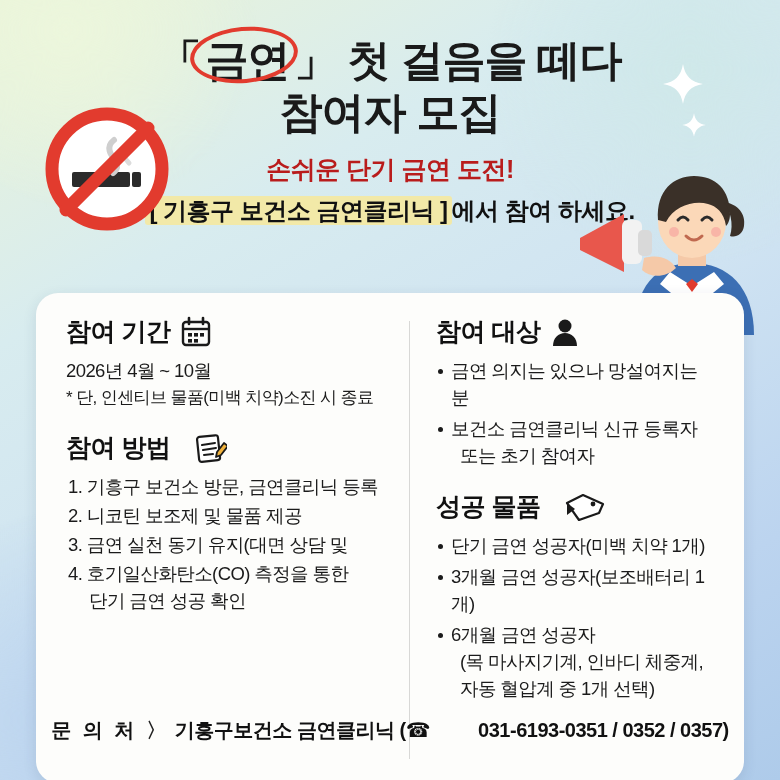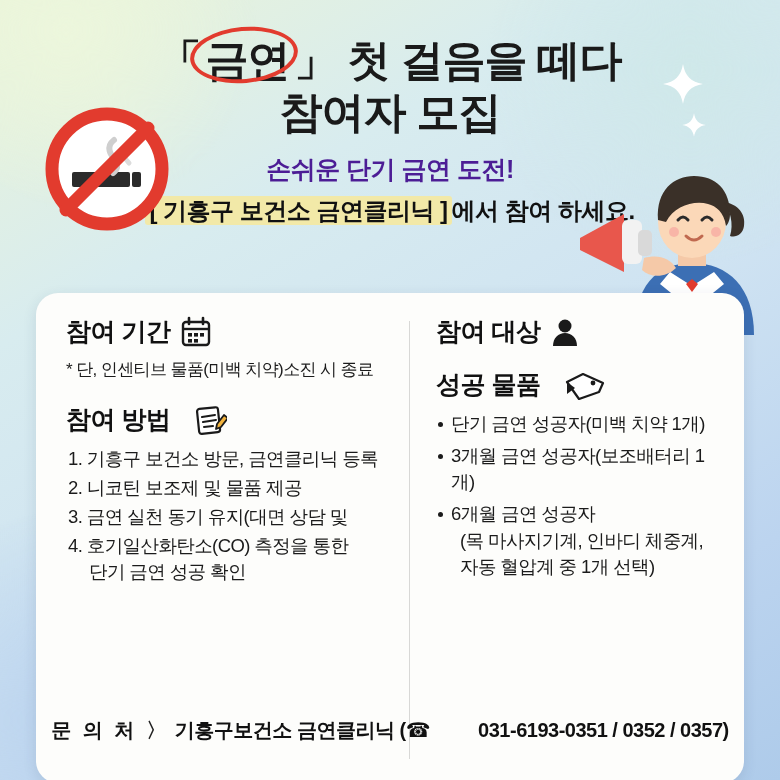--- a/index.html
+++ b/index.html
@@ -51,21 +51,21 @@
     width: 108px; height: 56px;
     border: 4px solid #e23b2e;
     border-radius: 50%;
     transform: rotate(-5deg);
     pointer-events: none;
   }
   .sub1 {
     margin-top: 14px;
     font-size: 25px;
     font-weight: 700;
-    color: #4c1d95;
+    color: #b91c1c;
     letter-spacing: -0.5px;
   }
   .sub2 {
     margin-top: 9px;
     font-size: 24px;
     font-weight: 700;
     color: #111;
     letter-spacing: -0.5px;
   }
   .hl {
@@ -257,20 +257,21 @@
           <line x1="23" y1="2" x2="23" y2="8" stroke="#1a1a1a" stroke-width="2.6" stroke-linecap="round"></line>
           <rect x="8" y="17" width="4" height="3.6" fill="#1a1a1a"></rect>
           <rect x="14" y="17" width="4" height="3.6" fill="#1a1a1a"></rect>
           <rect x="20" y="17" width="4" height="3.6" fill="#1a1a1a"></rect>
           <rect x="8" y="23" width="4" height="3.6" fill="#1a1a1a"></rect>
           <rect x="14" y="23" width="4" height="3.6" fill="#1a1a1a"></rect>
         </svg>
       </span>
     </div>
     <div class="sec-body">
+      <div class="line">2026년 4월 ~ 10월</div>
       <div class="line small">* 단, 인센티브 물품(미백 치약)소진 시 종료</div>
     </div>
 
     <div class="sec-head gap-lg">
       <span>참여 방법</span>
       <span class="ico">
         <svg width="34" height="34" viewBox="0 0 34 34">
           <rect x="5" y="6" width="21" height="25" rx="2.5" fill="#fff" stroke="#1a1a1a" stroke-width="2.2" transform="rotate(-6 16 18)"></rect>
           <line x1="9" y1="15" x2="22" y2="13" stroke="#1a1a1a" stroke-width="2" stroke-linecap="round"></line>
           <line x1="10" y1="20" x2="23" y2="18" stroke="#1a1a1a" stroke-width="2" stroke-linecap="round"></line>
@@ -306,20 +307,29 @@
 
     <div class="sec-head">
       <span>참여 대상</span>
       <span class="ico">
         <svg width="30" height="30" viewBox="0 0 30 30">
           <circle cx="15" cy="9" r="6.5" fill="#1a1a1a"></circle>
           <path d="M3 29 c0 -8 5.5 -13 12 -13 c6.5 0 12 5 12 13 Z" fill="#1a1a1a"></path>
         </svg>
       </span>
     </div>
+    <div class="sec-body">
+      <div class="bullet">
+        <span>금연 의지는 있으나 망설여지는 분</span>
+      </div>
+      <div class="bullet">
+        <span>보건소 금연클리닉 신규 등록자</span>
+        <span class="cont">또는 초기 참여자</span>
+      </div>
+    </div>
 
     <div class="sec-head gap-lg">
       <span>성공 물품</span>
       <span class="ico">
         <svg width="44" height="30" viewBox="0 0 44 30">
           <path d="M4 12 l16 -8 l20 9 l-4 9 l-20 7 Z" fill="#fff" stroke="#1a1a1a" stroke-width="2.2" stroke-linejoin="round"></path>
           <path d="M4 12 l8 6 l-8 6 Z" fill="#1a1a1a"></path>
           <circle cx="30" cy="13" r="2.4" fill="#1a1a1a"></circle>
         </svg>
       </span>

